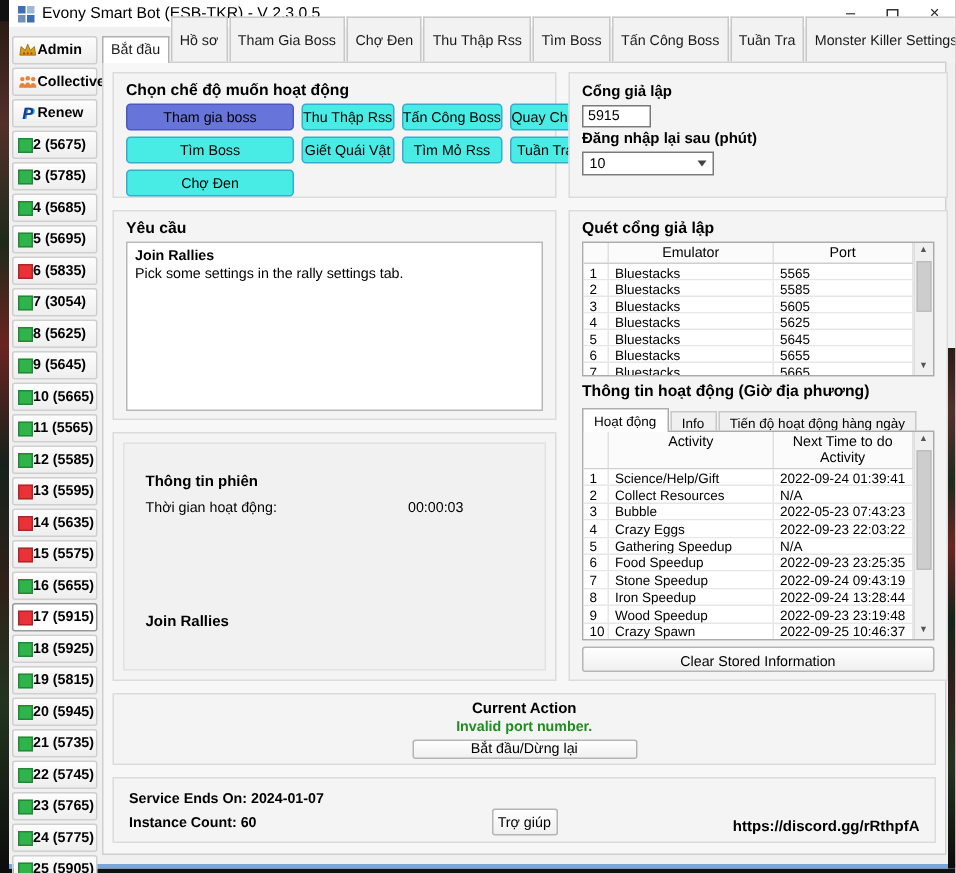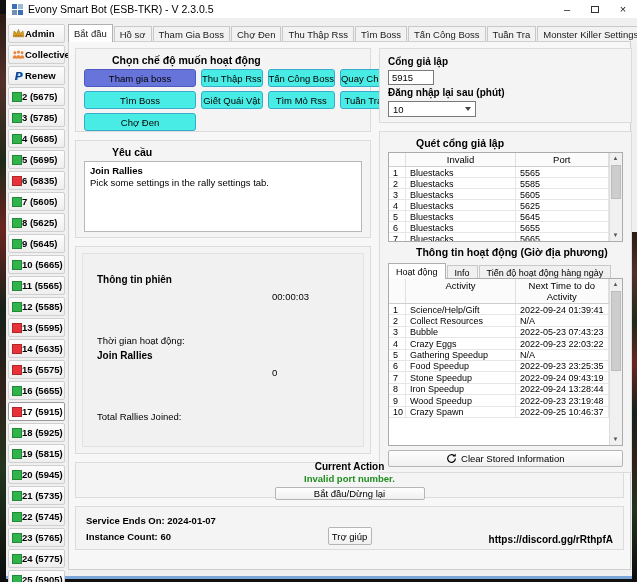--- a/index.html
+++ b/index.html
@@ -33,50 +33,50 @@
               display:flex; align-items:center; padding:0 3px; font-size:9.5px; cursor:default; }
   .side-btn .lbl { flex:1; text-align:left; white-space:nowrap;font-weight:bold; }
   .side-btn.selected { background:#ffffff; border-color:#9a9a9a; }
   .sq { width:10px; height:10px; flex:0 0 10px; border:1px solid rgba(0,0,0,.25); }
   .side-icon { width:13px; height:12px; flex:0 0 13px; display:flex; align-items:center; justify-content:center; }
   .pp { font-weight:bold; font-style:italic; color:#1a3c8f; font-size:11px; text-shadow:1px 0 #29aae1; }
 
   
   .main { position:absolute; left:62px; top:6px; right:6px; bottom:6px; }
   .tabbar { height:18px; display:flex; align-items:flex-end; }
-  .tab { height:16px; padding:0 5px; font-size:9.5px; display:flex; align-items:center; background:#f2f2f2;
+  .tab { height:31px; padding:0 5px; font-size:9.5px; display:flex; align-items:center; background:#f2f2f2;
          border:1px solid #c8c8c8; border-bottom:none; margin-right:1px; white-space:nowrap; color:#1a1a1a; }
   .tab.active { height:18px; background:#ffffff; border-color:#b0b0b0; position:relative; z-index:2; font-size:9.5px; }
   .tabpage { position:absolute; top:17px; left:0; right:0; bottom:0; border:1px solid #d0d0d0; background:#f7f7f7; padding:6px; z-index:1; }
 
   .columns { display:flex; gap:8px; height:406px; }
   .leftcol { width:296px; display:flex; flex-direction:column; gap:8px; }
   .rightcol { flex:1; display:flex; flex-direction:column; gap:8px; }
 
   .group { background:#f4f4f4; border:1px solid #dcdcdc; padding:5px 8px; }
-  .group-title { font-weight:bold; font-size:10.5px; margin-bottom:3px; white-space:nowrap;margin-left:28px; }
+  .group-title { font-weight:bold; font-size:10.5px; margin-bottom:3px; white-space:nowrap; }
 
   
   .group.mode { height:84px; }
   .mode-grid { display:grid; grid-template-columns:112px 1fr 1fr 1fr; gap:4px 5px; }
   .mode-btn { height:18px; background:#49ece4; border:1px solid #35aecc; border-radius:3px; font-size:9.5px;
               display:flex; align-items:center; justify-content:center; white-space:nowrap; font-family:inherit; }
   .mode-btn.selected { background:#6774d9; border-color:#4c58c4; }
 
   
   .group.req { height:140px; display:flex; flex-direction:column; }
   .req-box { flex:1; background:#ffffff; border:1px solid #b8b8b8; padding:3px 5px; font-size:9.5px; line-height:1.3; }
   .req-head { font-weight:bold; font-size:9.5px; }
 
   
   .group.session { flex:1; padding:6px; display:flex; }
   .session-box { flex:1; background:#f1f1f1; border:1px solid #e2e2e2; padding:20px 14px; display:flex; flex-direction:column; }
   .sess-title { font-weight:bold; font-size:10px; margin-bottom:6px; }
   .sess-row { display:flex; font-size:9.5px; margin-bottom:4px; }
-  .sess-row .k { width:175px;margin-top:44px; }
+  .sess-row .k { width:175px; }
   .spacer { flex:1; }
 
   
   .group.port { height:86px; }
   .fld-label { font-weight:bold; font-size:10px; margin:2px 0 3px; }
   .port-input { width:46px; height:15px; border:1px solid #7a7a7a; background:#fff; font-size:9.5px; padding:0 3px;
                 font-family:inherit; }
   .combo { width:88px; height:16px; border:1px solid #7a7a7a; background:#fff; display:flex; align-items:center;
            padding:0 4px; font-size:9.5px; }
   .combo .arr { margin-left:auto; width:0; height:0; border-left:3.5px solid transparent; border-right:3.5px solid transparent;
@@ -100,29 +100,29 @@
   .sb-track { flex:1; position:relative; }
   .sb-thumb { position:absolute; left:1px; right:1px; background:#cdcdcd; border:1px solid #bdbdbd; }
 
   .emu-table { height:90px; margin-bottom:4px; }
   .emu-table .dt-row { height:11px; }
 
   .acttabs { display:flex; align-items:flex-end; height:16px; margin-top:2px; }
   .acttab { height:14px; padding:0 7px; font-size:9px; display:flex; align-items:center; background:#f0f0f0;
             border:1px solid #c8c8c8; border-bottom:none; margin-right:1px; white-space:nowrap; }
   .acttab.active { height:16px; background:#ffffff; border-color:#aeaeae; position:relative; z-index:2; }
-  .act-table { height:168px; margin-top:-1px; position:relative; z-index:1; }
+  .act-table { height:140px; margin-top:-1px; position:relative; z-index:1; }
   .act-table .dt-row { height:11.4px; }
 
   .clear-btn { margin-top:4px; height:17px; background:linear-gradient(180deg,#fefefe,#f0f0f0); border:1px solid #b5b5b5;
                border-radius:2px; display:flex; align-items:center; justify-content:center; gap:4px; font-size:9.5px;
-               font-family:inherit; width:100%; }
-
-  
-  .group.current { margin-top:8px; height:36px; display:flex; flex-direction:column; align-items:center; justify-content:center; gap:1px; }
+               font-family:inherit; width:100%;flex-direction:column; }
+
+  
+  .group.current { margin-top:8px; height:48px; display:flex; flex-direction:column; align-items:center; justify-content:center; gap:1px; }
   .ca-title { font-weight:bold; font-size:10px; }
   .ca-status { font-weight:bold; font-size:9.5px; color:#1e8e1e; }
   .startstop-btn { width:150px; height:16px; background:linear-gradient(180deg,#fefefe,#f0f0f0); border:1px solid #b5b5b5;
                    border-radius:2px; font-size:9.5px; font-family:inherit; margin-top:2px; }
 
   
   .group.footer { margin-top:8px; height:44px; display:flex; align-items:flex-end; position:relative; padding:4px 10px; }
   .foot-left { font-weight:bold; font-size:9.5px; line-height:1.7; }
   .help-btn { position:absolute; left:50%; transform:translateX(-50%); width:44px; height:18px;
               background:linear-gradient(180deg,#fefefe,#f0f0f0); border:1px solid #b5b5b5; border-radius:2px;
@@ -203,21 +203,21 @@
           <div class="side-btn">
             <span class="sq" style="background: rgb(47, 180, 75);"></span>
             <span class="lbl">5 (5695)</span>
           </div>
           <div class="side-btn">
             <span class="sq" style="background: rgb(233, 50, 56);"></span>
             <span class="lbl">6 (5835)</span>
           </div>
           <div class="side-btn">
             <span class="sq" style="background: rgb(47, 180, 75);"></span>
-            <span class="lbl">7 (5605)</span>
+            <span class="lbl">7 (3054)</span>
           </div>
           <div class="side-btn">
             <span class="sq" style="background: rgb(47, 180, 75);"></span>
             <span class="lbl">8 (5625)</span>
           </div>
           <div class="side-btn">
             <span class="sq" style="background: rgb(47, 180, 75);"></span>
             <span class="lbl">9 (5645)</span>
           </div>
           <div class="side-btn">
@@ -328,24 +328,20 @@
 
               <div class="group session">
                 <div class="session-box">
                   <div class="sess-title">Thông tin phiên</div>
                   <div class="sess-row">
                     <span class="k">Thời gian hoạt động:</span>
                     <span>00:00:03</span>
                   </div>
                   <div class="spacer"></div>
                   <div class="sess-title">Join Rallies</div>
-                  <div class="sess-row">
-                    <span class="k">Total Rallies Joined:</span>
-                    <span>0</span>
-                  </div>
                 </div>
               </div>
             </div>
 
             <div class="rightcol">
               <div class="group port">
                 <div class="fld-label">Cổng giả lập</div>
                 <input class="port-input" value="5915" style="">
                 <div class="fld-label">Đăng nhập lại sau (phút)</div>
                 <div class="combo">
@@ -354,21 +350,21 @@
                 </div>
               </div>
 
               <div class="group scan">
                 <div class="group-title">Quét cổng giả lập</div>
 
                 <div class="dtable emu-table">
                   <div class="dtable-main">
                     <div class="dt-header">
                       <span class="c c-idx"></span>
-                      <span class="c c-a">Invalid</span>
+                      <span class="c c-a">Emulator</span>
                       <span class="c c-b">Port</span>
                     </div>
                     <div id="emu-rows">
                         <div class="dt-row">
                           <span class="c c-idx">1</span>
                           <span class="c c-a">Bluestacks</span>
                           <span class="c c-b">5565</span>
                         </div>
                         <div class="dt-row">
                           <span class="c c-idx">2</span>

